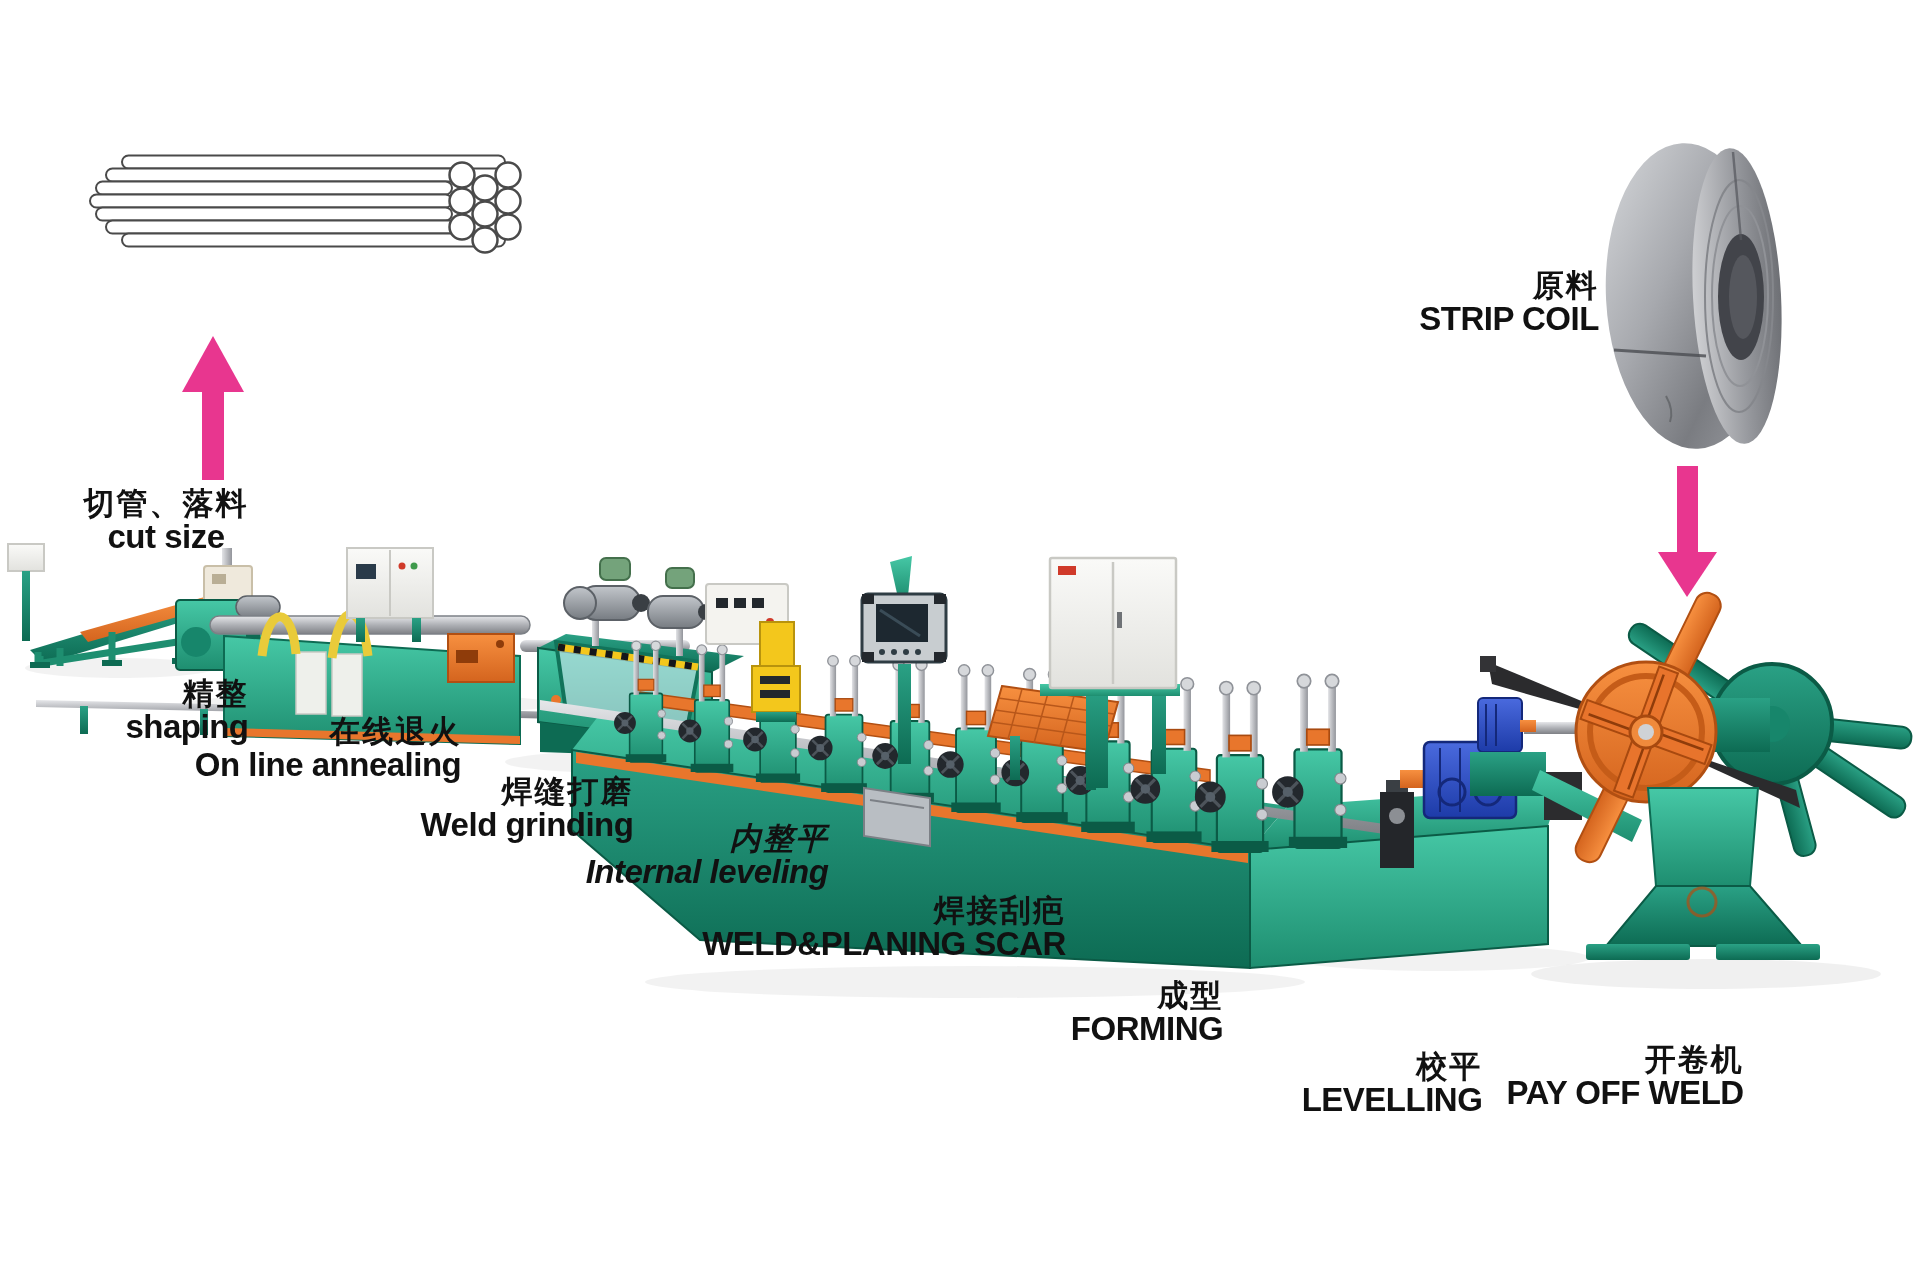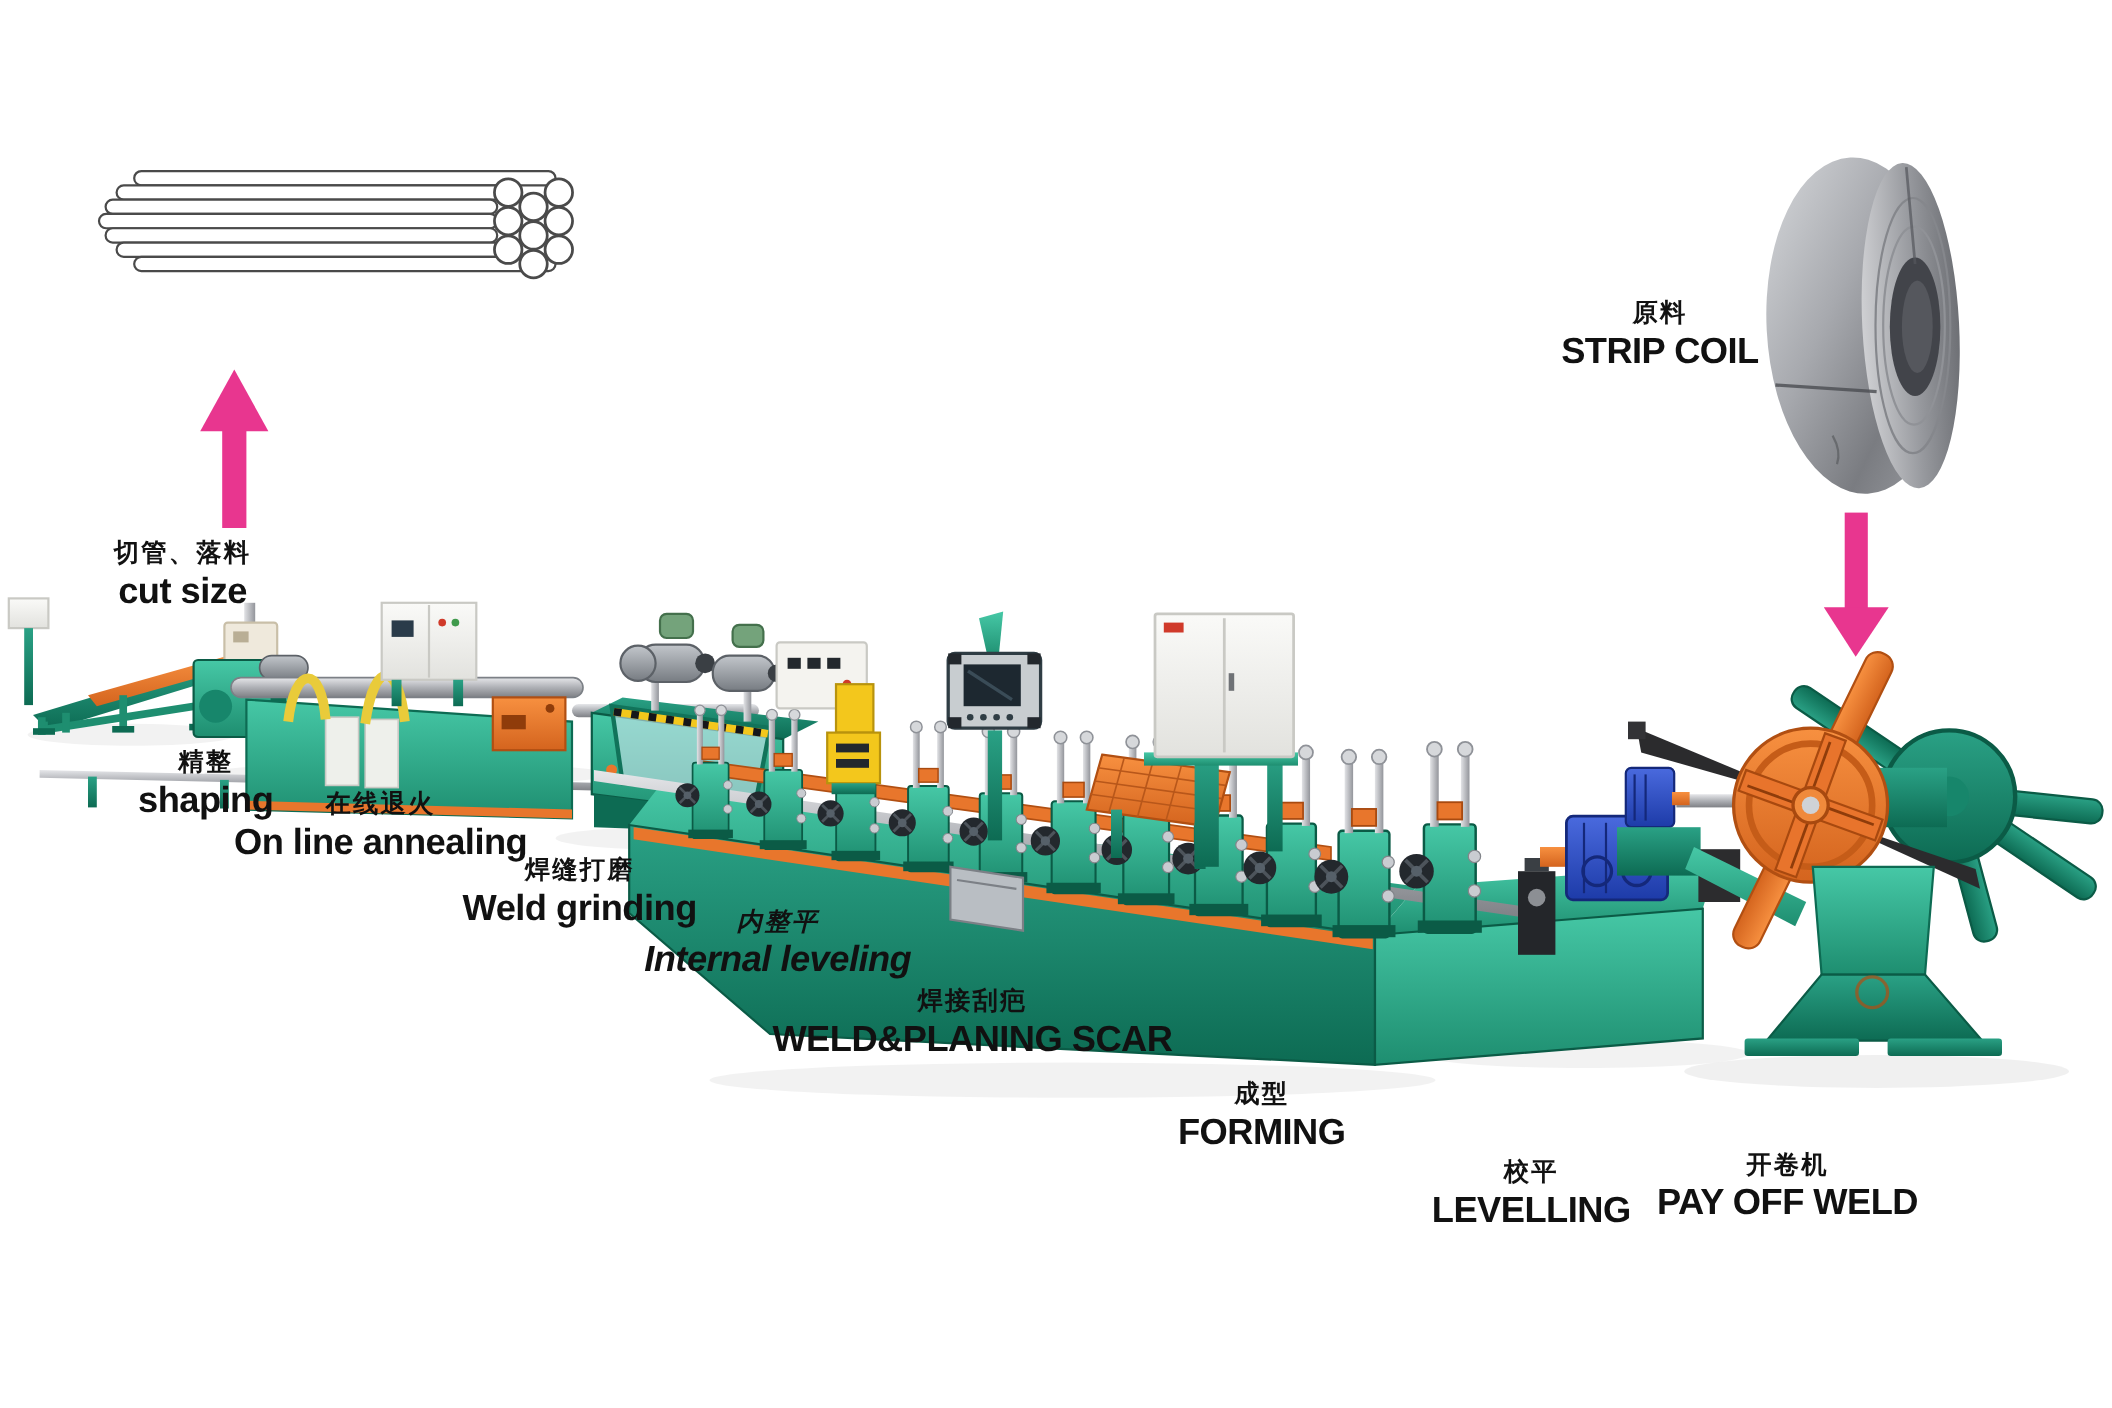--- a/index.html
+++ b/index.html
@@ -7,30 +7,30 @@
     position:relative;width:1920px;height:1280px;background:#ffffff;
     overflow:hidden;font-family:"Liberation Sans",sans-serif;
   }
   .scene{position:absolute;left:0;top:0;}
   .stage-label{
     position:absolute;transform:translateX(-50%);
     text-align:center;color:#111;white-space:nowrap;
   }
   .stage-label .zh{
     display:block;font-family:"DejaVu Sans","Liberation Sans",sans-serif;
-    font-weight:700;font-size:23px;line-height:34px;letter-spacing:2px;
+    font-weight:700;font-size:31px;line-height:34px;letter-spacing:2px;text-align:right;
   }
   .stage-label .en{
     display:block;font-family:"Liberation Sans",sans-serif;
     font-weight:700;font-size:33px;line-height:33px;letter-spacing:-0.5px;
   }
   
   .pos-cut-size{left:166px;top:486px;}
   .pos-shaping{left:187px;top:676px;}
-  .pos-annealing{left:346px;top:714px;}
+  .pos-annealing{left:328px;top:714px;}
   .pos-weld-grinding{left:527px;top:774px;}
   .pos-internal-leveling{left:707px;top:821px;font-style:italic;}
   .pos-weld-planing-scar{left:884px;top:893px;}
   .pos-forming{left:1147px;top:944px;margin-top:34px;}
   .pos-levelling{left:1392px;top:1049px;}
   .pos-pay-off-reel{left:1625px;top:1042px;}
   .pos-strip-coil{left:1509px;top:268px;}
 </style>
 </head>
 <body>

